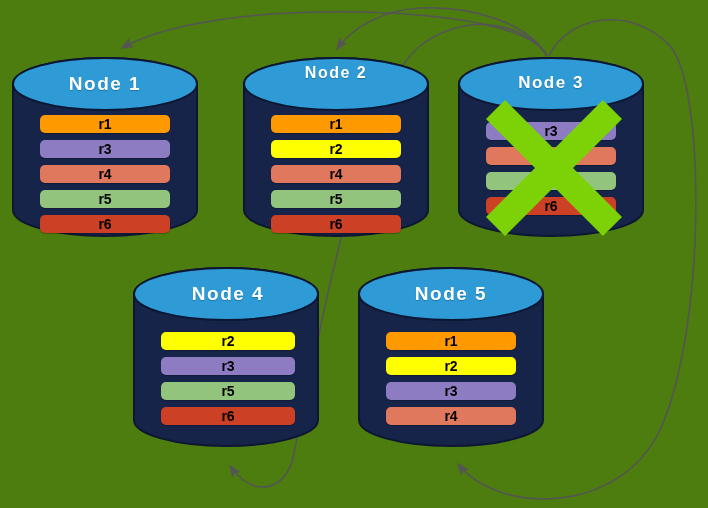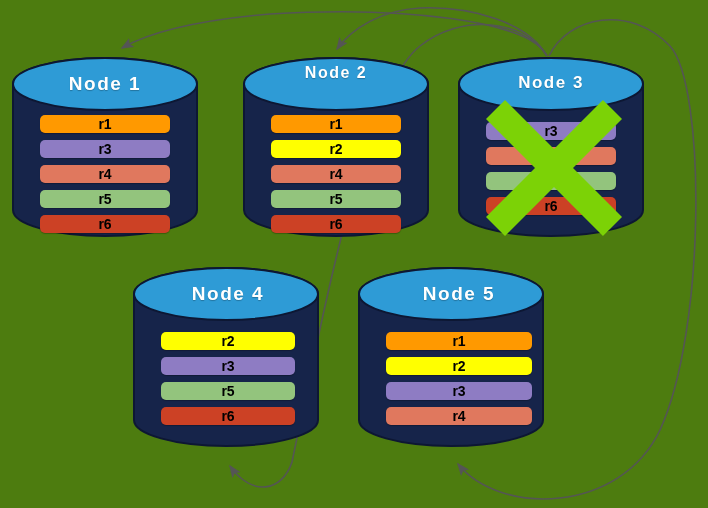--- a/index.html
+++ b/index.html
@@ -25,21 +25,20 @@
     height: 508px;
     z-index: 5;
     pointer-events: none;
   }
   .node {
     position: absolute;
     z-index: 10;
   }
   .node.behind-arrows {
     z-index: 3;
-    padding-left: 16px;
   }
   .cyl-svg {
     position: absolute;
     left: 0;
     top: 0;
     overflow: visible;
   }
   .node-label {
     position: absolute;
     left: 0;

